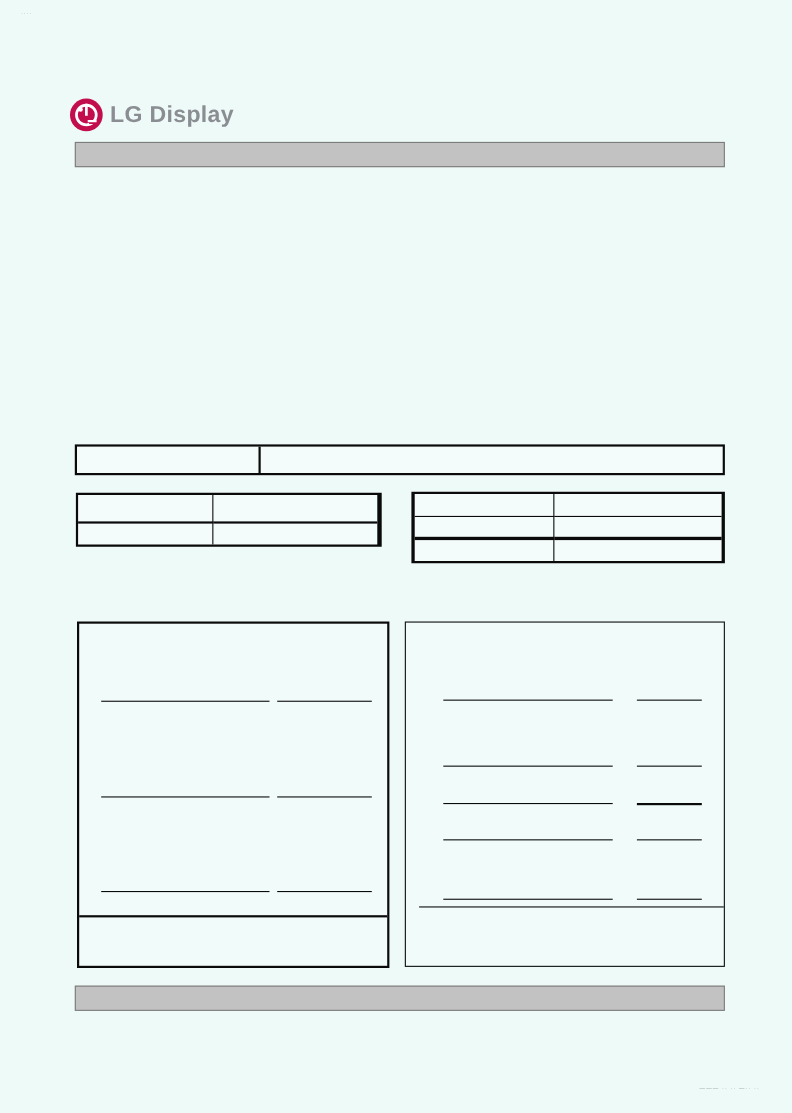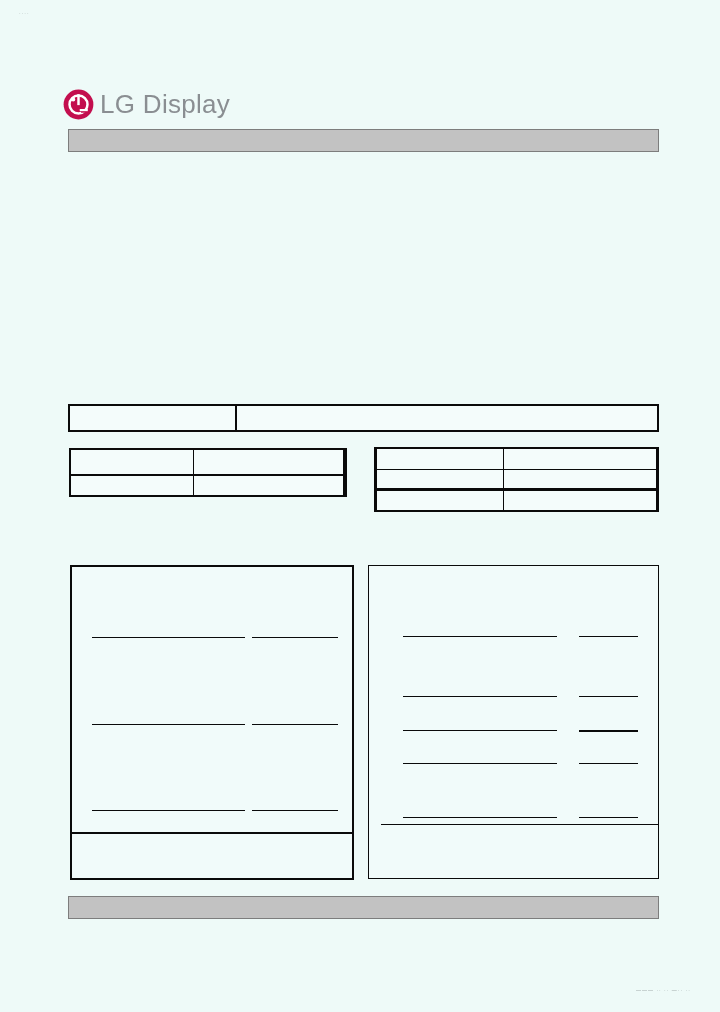--- a/index.html
+++ b/index.html
@@ -6,21 +6,21 @@
   html,body { background:#eefaf8; }
   .page {
     position:relative; width:720px; height:1012px;
     background:#eefaf8; overflow:hidden;
     font-family:"Liberation Sans", sans-serif;
   }
 
   
   .logo { position:absolute; left:63px; top:89px; height:31px; display:flex; align-items:center; gap:6px; }
   .logo svg { width:31px; height:31px; display:block; }
-  .logo-text { font-size:26px; font-weight:normal; color:#8a8e92; letter-spacing:0.3px; }
+  .logo-text { font-size:21px; font-weight:bold; color:#8a8e92; letter-spacing:0.3px; }
 
   
   .bar {
     position:absolute; left:68px; width:591px; height:23px;
     background:#c2c2c2; border:1px solid #7d7d7d;
     display:flex; align-items:center; padding:0 6px;
     font-size:11px; color:#2b2b2b;
   }
   .top-bar { top:129px; }
   .bottom-bar { top:896px; }

